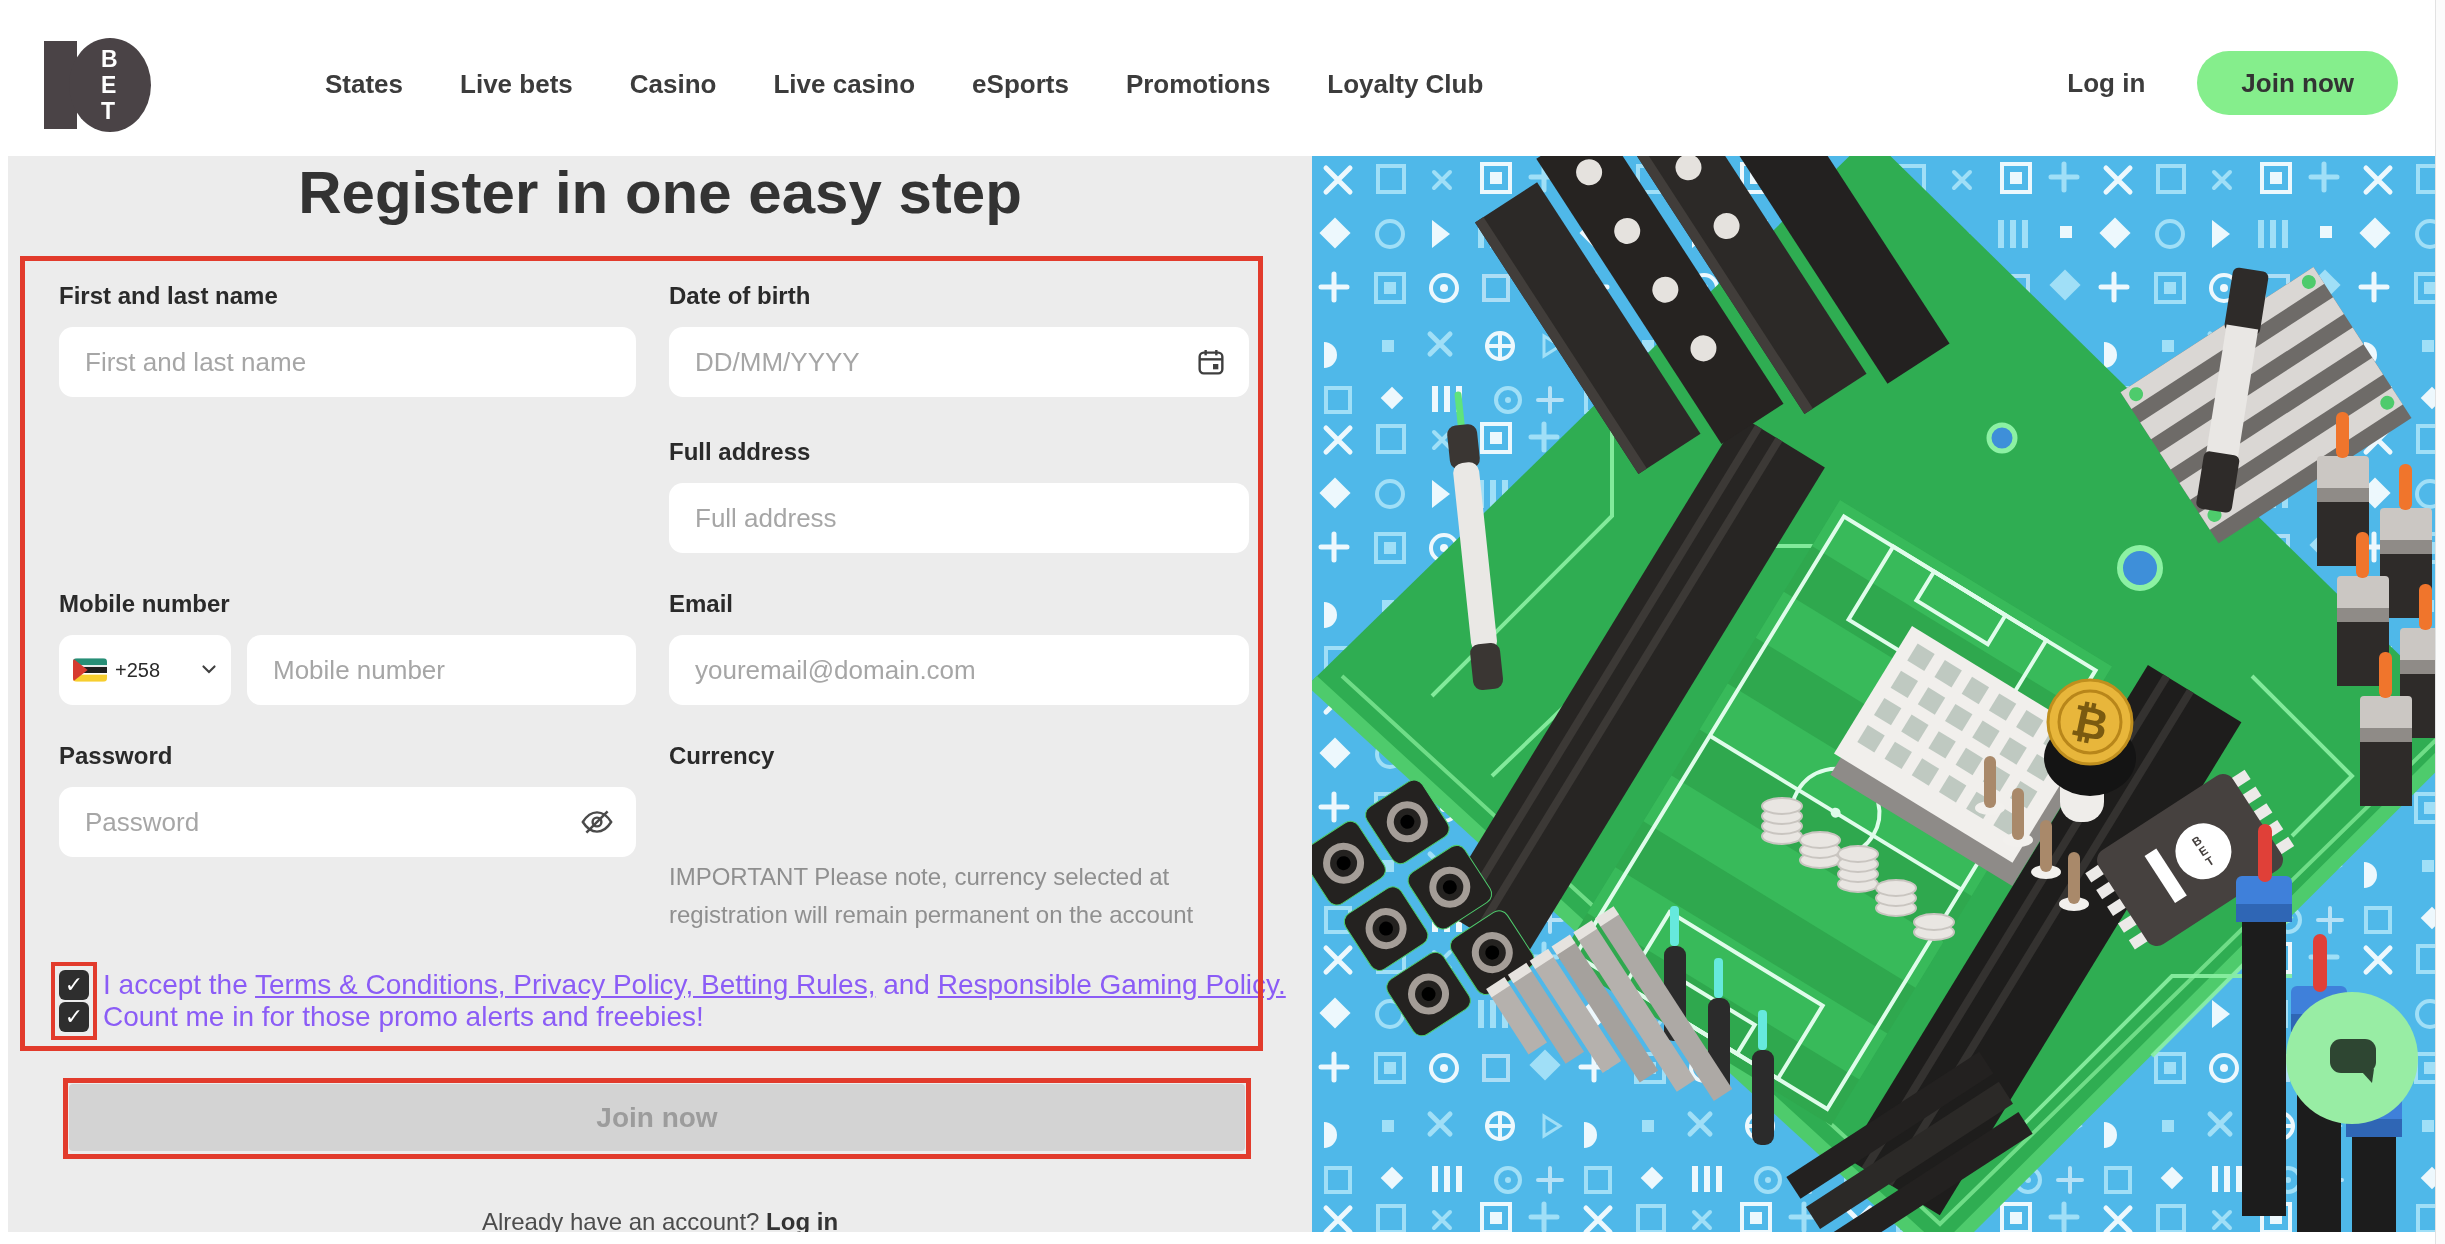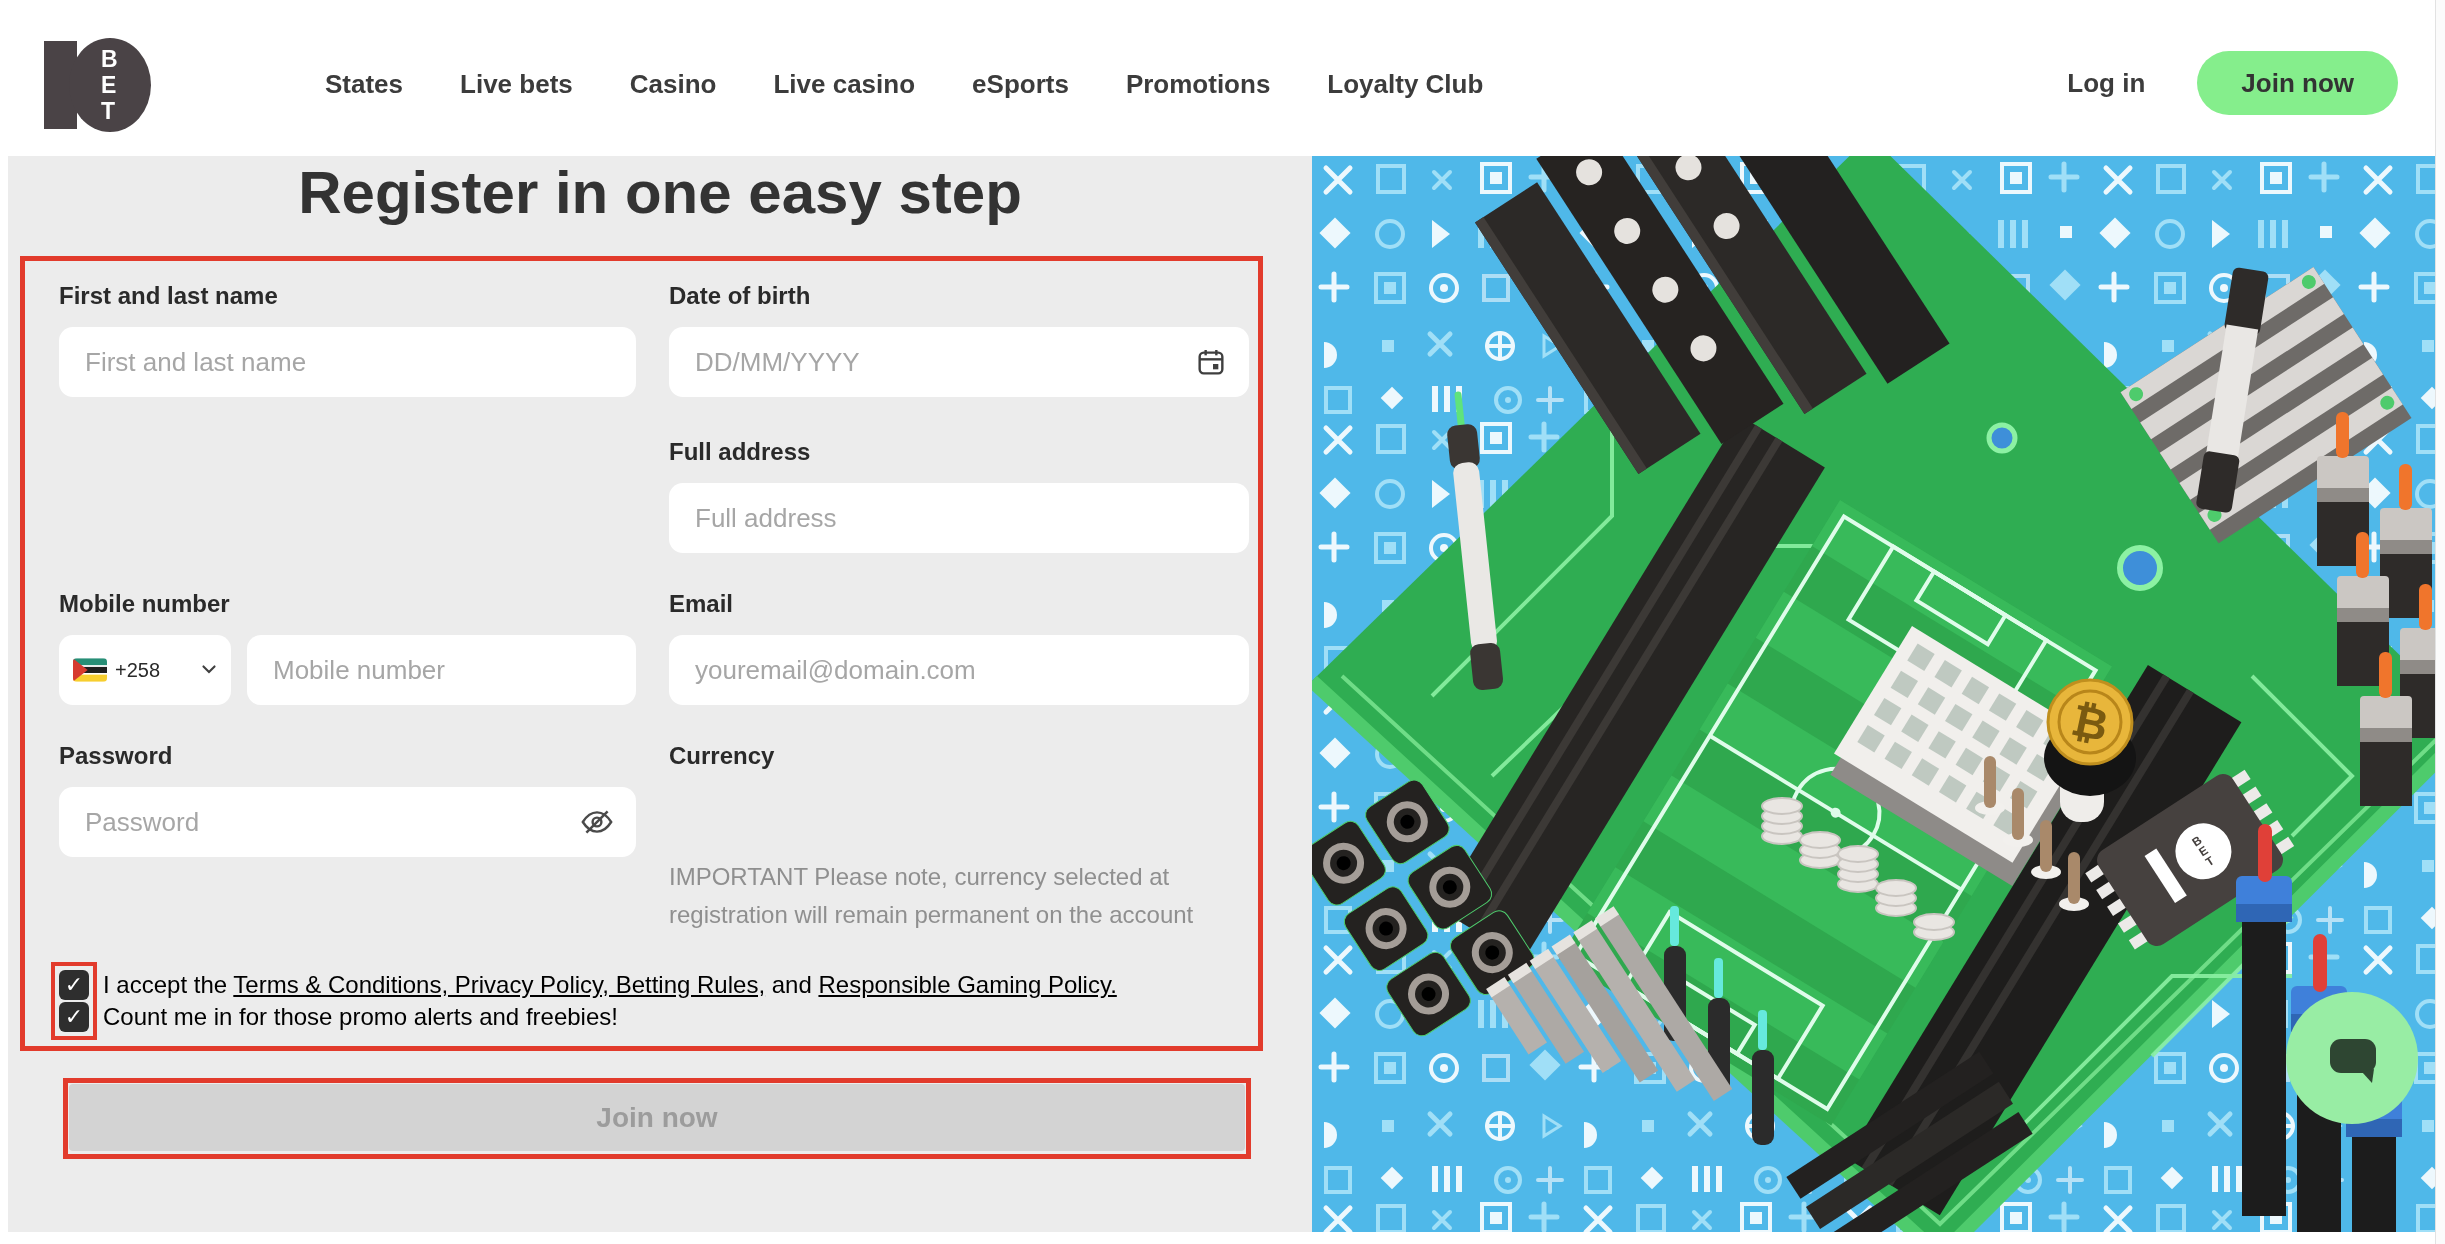--- a/index.html
+++ b/index.html
@@ -48,21 +48,21 @@
   .code-box .val{font-size:20px;color:#2A2A2A;margin-left:8px;}
   .mobile-wrap{display:flex;gap:16px;}
   .mobile-input{flex:1;}
   .usd-badge{background:#E3E3E3;border-radius:8px;padding:5px 14px;font-size:25px;font-weight:700;color:#2A2A2A;}
   .note{position:absolute;left:661px;top:702px;width:580px;font-size:24px;line-height:38px;color:#8F8F8F;}
   .note span{display:block;}
 
   .consent{position:absolute;left:51px;display:flex;align-items:center;gap:14px;height:30px;}
   .cb{width:30px;height:30px;background:#2E2E2E;border-radius:6px;color:#fff;font-size:22px;
       display:flex;align-items:center;justify-content:center;cursor:pointer;flex:none;}
-  .consent-text{font-size:24px;color:#000000;white-space:nowrap;}
+  .consent-text{font-size:28px;color:#8b5cf6;white-space:nowrap;}
   .consent-text .lnk{text-decoration:underline;cursor:pointer;}
 
   .join-submit{position:absolute;left:61px;top:928px;width:1176px;height:67px;border:none;border-radius:4px;
       background:#D3D3D3;color:#9C9C9C;font-size:28px;font-weight:700;font-family:inherit;cursor:pointer;}
   .panel-footer{position:absolute;left:0;top:1052px;width:1304px;text-align:center;
       font-size:24px;color:#4C4C4C;}
   .panel-footer .lnk{font-weight:700;color:#333;text-decoration:underline;cursor:pointer;}
 
   
   .scene{position:absolute;left:1312px;top:156px;width:1133px;height:1076px;z-index:1;}
@@ -558,20 +558,23 @@
         <span>I accept the </span><span class="lnk">Terms &amp; Conditions, Privacy Policy, Betting Rules,</span><span> and </span><span class="lnk">Responsible Gaming Policy.</span>
       </span>
     </div>
     <div class="consent" style="top:846px;">
       <span class="cb">✓</span>
       <span class="consent-text">Count me in for those promo alerts and freebies!</span>
     </div>
 
     <button class="join-submit">Join now</button>
 
+    <div class="panel-footer">
+      <span>Already have an account? </span><span class="lnk">Log in</span>
+    </div>
   </section>
 
   <div class="chat-fab">
     <svg width="72" height="72" viewBox="0 0 72 72">
       <rect x="14" y="17" width="46" height="34" rx="11" fill="#2E4632"></rect>
       <path d="M46 50 L56 61 L58 47 Z" fill="#2E4632"></path>
     </svg>
   </div>
 
   <div class="scrollbar"></div>

